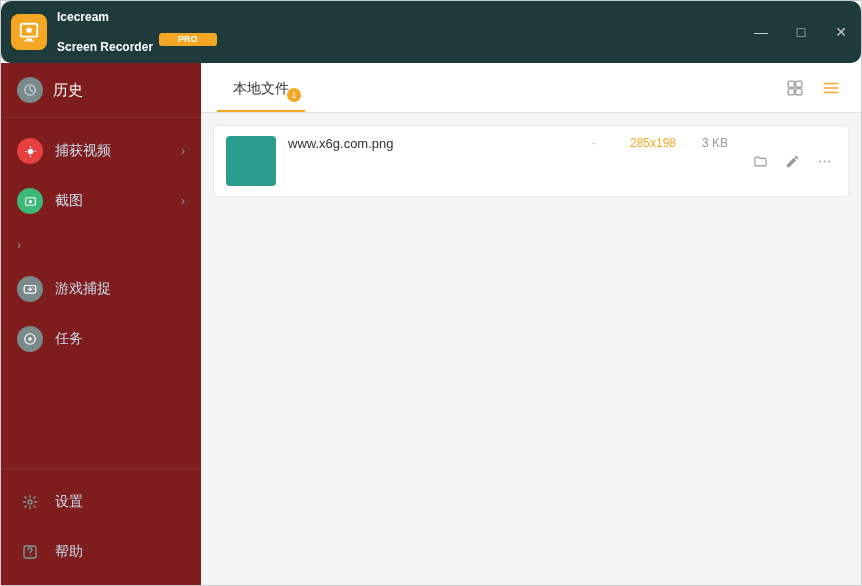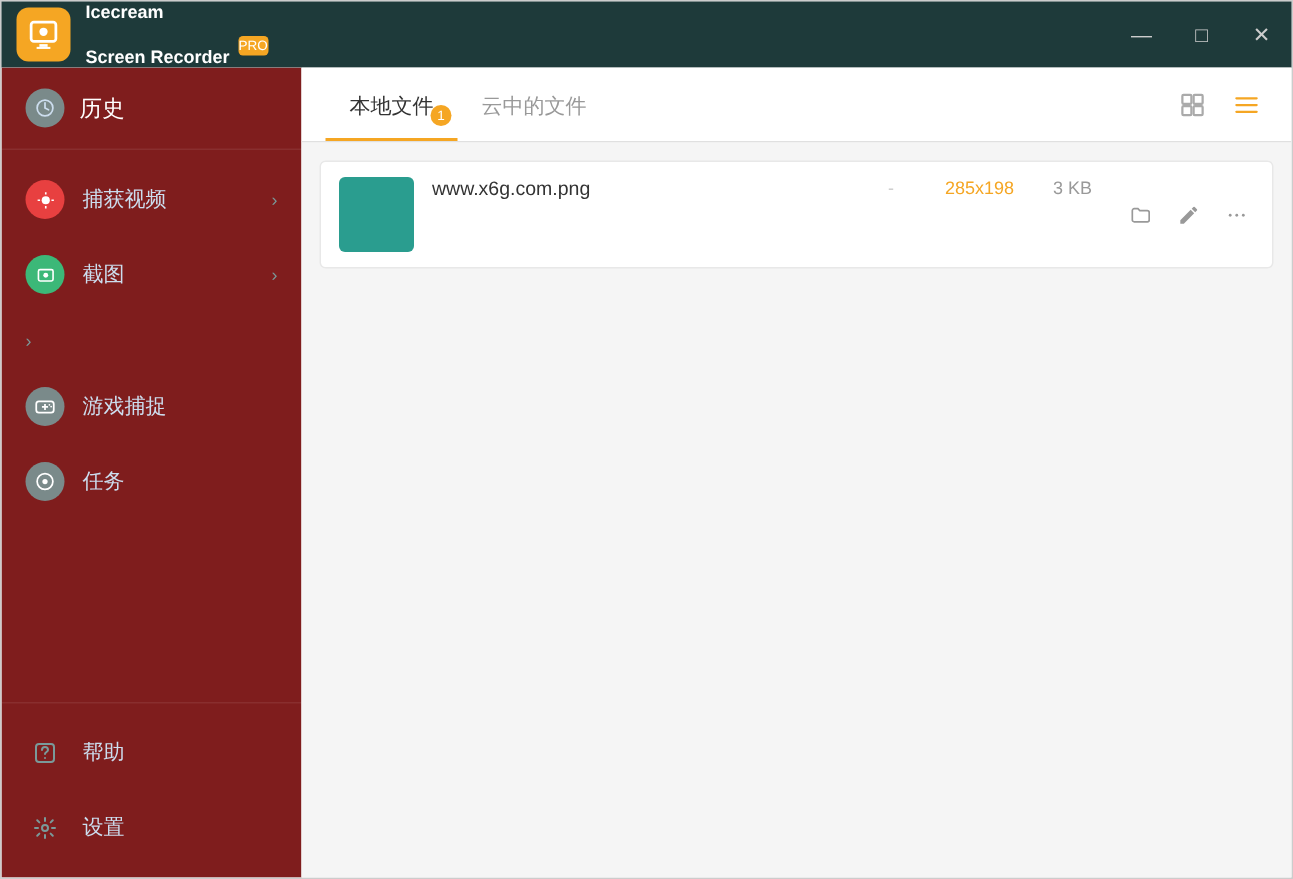--- a/index.html
+++ b/index.html
@@ -17,23 +17,24 @@
       flex-direction: column;
       background: #fff;
       border: 1px solid #ccc;
     }
     
     .title-bar {
       display: flex;
       align-items: center;
       justify-content: space-between;
       background: #1e3a3a;
-      height: 44px;
+      height: 62px;
       flex-shrink: 0;
       padding: 0 0 0 10px;
+      border-radius: 10px;
     }
     .title-bar-left {
       display: flex;
       align-items: center;
       gap: 10px;
     }
     .app-logo {
       width: 36px;
       height: 36px;
       background: #f5a623;
@@ -65,22 +66,22 @@
     .app-name-line2-text {
       color: #fff;
       font-size: 12px;
       font-weight: 600;
       margin-top: 15px;
     }
     .pro-badge {
       background: #f5a623;
       color: #fff;
       font-size: 9px;
-      font-weight: 400;
-      padding: 1px 0;
+      font-weight: 700;
+      padding: 1px 19px;
       border-radius: 3px;
     }
     .window-controls {
       display: flex;
       align-items: stretch;
       height: 100%;
     }
     .window-btn {
       width: 40px;
       height: 100%;
@@ -417,49 +418,46 @@
             </div>
             <span>任务</span>
           </div>
         </div>
       </div>
 
       <div class="sidebar-footer">
         <div class="sidebar-footer-item">
           <div class="footer-icon">
             <svg width="16" height="16" viewBox="0 0 24 24" fill="none">
+              <circle cx="12" cy="12" r="3" stroke="#7a9a9a" stroke-width="2"></circle>
+              <path d="M12 2v3M12 19v3M4.22 4.22l2.12 2.12M17.66 17.66l2.12 2.12M2 12h3M19 12h3M4.22 19.78l2.12-2.12M17.66 6.34l2.12-2.12" stroke="#7a9a9a" stroke-width="2" stroke-linecap="round"></path>
+            </svg>
+          </div>
+          <span>设置</span>
+        </div>
+        <div class="sidebar-footer-item">
+          <div class="footer-icon">
+            <svg width="16" height="16" viewBox="0 0 24 24" fill="none">
               <rect x="3" y="3" width="18" height="18" rx="3" stroke="#7a9a9a" stroke-width="2"></rect>
               <path d="M9 9c0-1.7 1.3-3 3-3s3 1.3 3 3c0 2-3 2-3 4" stroke="#7a9a9a" stroke-width="2" stroke-linecap="round"></path>
               <circle cx="12" cy="17" r="1" fill="#7a9a9a"></circle>
             </svg>
           </div>
           <span>帮助</span>
-        </div>
-        <div class="sidebar-footer-item">
-          <div class="footer-icon">
-            <svg width="16" height="16" viewBox="0 0 24 24" fill="none">
-              <circle cx="12" cy="12" r="3" stroke="#7a9a9a" stroke-width="2"></circle>
-              <path d="M12 2v3M12 19v3M4.22 4.22l2.12 2.12M17.66 17.66l2.12 2.12M2 12h3M19 12h3M4.22 19.78l2.12-2.12M17.66 6.34l2.12-2.12" stroke="#7a9a9a" stroke-width="2" stroke-linecap="round"></path>
-            </svg>
-          </div>
-          <span>设置</span>
         </div>
       </div>
     </div>
 
     <div class="content-area">
 
       <div class="content-header">
         <div class="tabs">
           <div class="tab active">
             <span>本地文件</span>
             <span class="tab-badge">1</span>
-          </div>
-          <div class="tab">
-            <span>云中的文件</span>
           </div>
         </div>
         <div class="view-controls">
           <div class="view-btn">
             <svg width="18" height="18" viewBox="0 0 24 24" fill="none">
               <rect x="3" y="3" width="8" height="8" rx="1" stroke="#aaa" stroke-width="2"></rect>
               <rect x="13" y="3" width="8" height="8" rx="1" stroke="#aaa" stroke-width="2"></rect>
               <rect x="3" y="13" width="8" height="8" rx="1" stroke="#aaa" stroke-width="2"></rect>
               <rect x="13" y="13" width="8" height="8" rx="1" stroke="#aaa" stroke-width="2"></rect>
             </svg>

